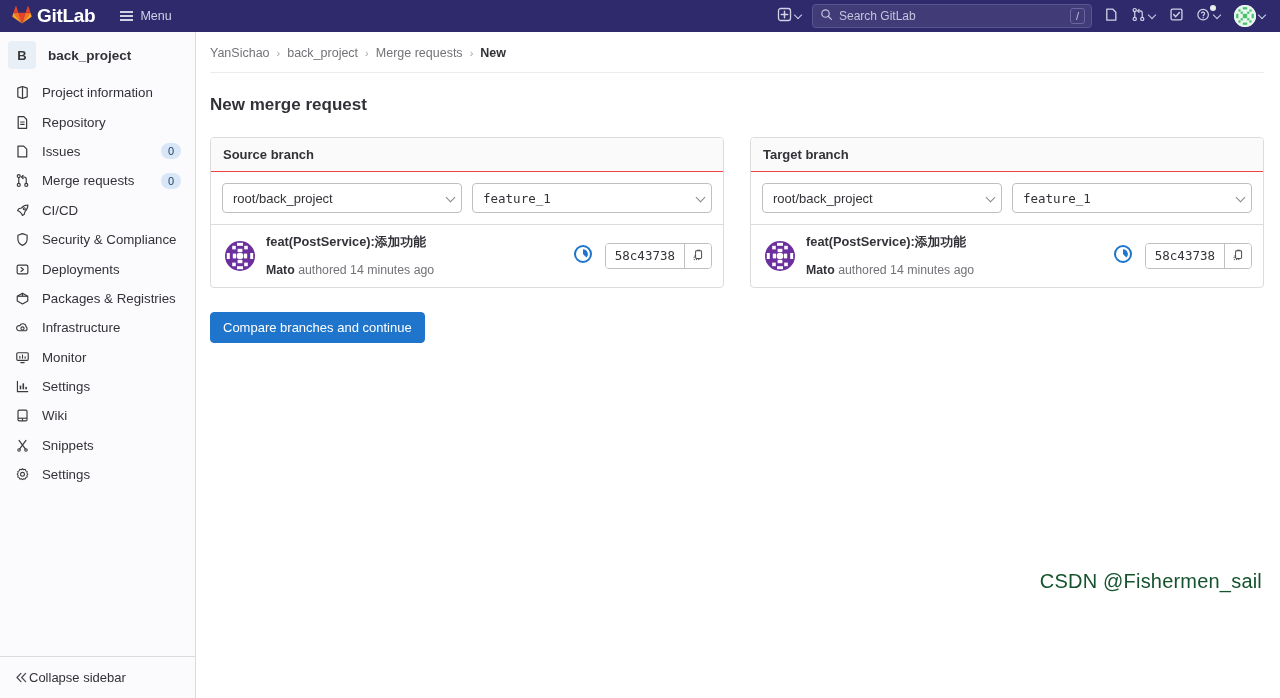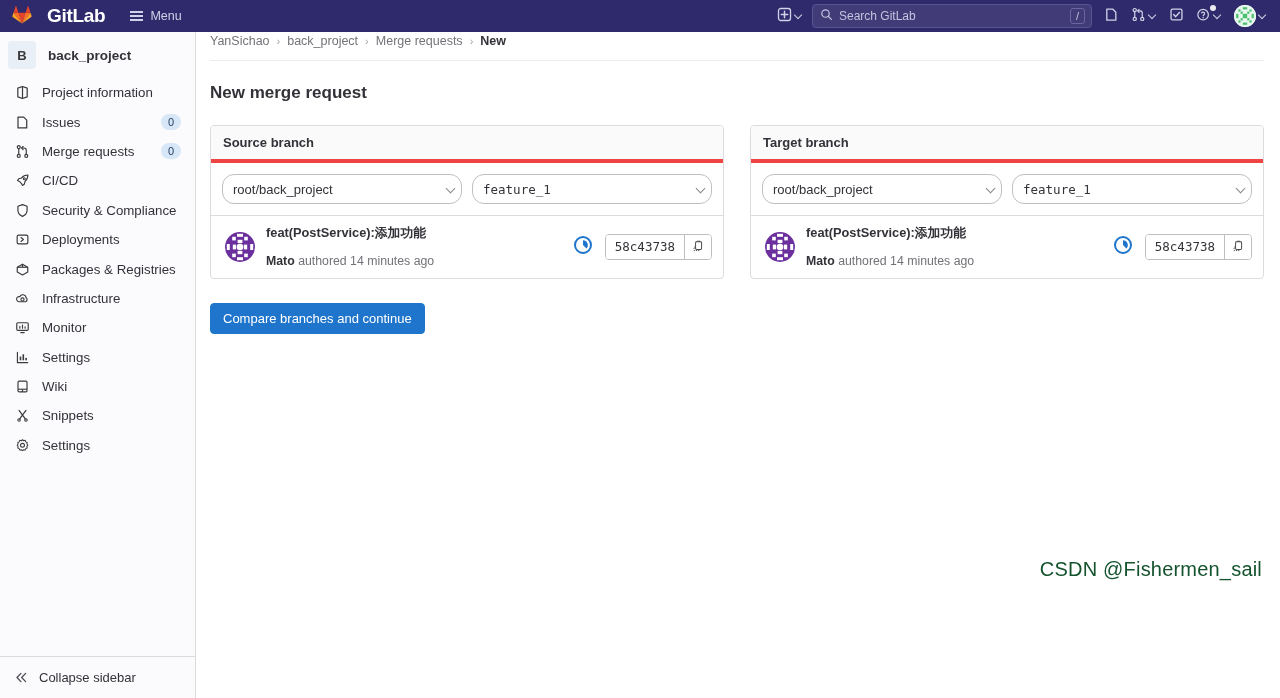--- a/index.html
+++ b/index.html
@@ -15,21 +15,21 @@
 
   
   .navbar {
     position: absolute; top: 0; left: 0;
     width: 1280px; height: 32px;
     background: #2f2a6b;
     display: flex; align-items: center;
     padding: 0 8px 0 12px;
     z-index: 20;
   }
-  .brand { display: flex; align-items: center; gap: 15px; justify-content: space-between; }
+  .brand { display: flex; align-items: center; gap: 5px; justify-content: space-between; }
   .brand-word { color: #fff; font-size: 19px; font-weight: bold; letter-spacing: -0.3px; }
   .menu-btn {
     display: flex; align-items: center; gap: 7px;
     margin-left: 20px; color: #d2d1e8; font-size: 12.5px;
     padding: 3px 5px; border-radius: 3px; cursor: pointer;
   }
   .hamburger { display: inline-flex; flex-direction: column; gap: 2.5px; }
   .hamburger span { display: block; width: 13px; height: 1.6px; background: #d2d1e8; }
   .nav-right { margin-left: auto; display: flex; align-items: center; gap: 2px; }
   .nav-item {
@@ -100,28 +100,28 @@
     display: flex; align-items: center; justify-content: center;
     color: #3a3a3a;
   }
   .sb-label { white-space: nowrap; }
   .sb-badge {
     margin-left: auto; background: #d8e7f8; color: #1f3a5c;
     font-size: 11px; border-radius: 9px; padding: 1px 7px; line-height: 14px;
   }
   .sb-footer {
     border-top: 1px solid #dbdbdb;
-    padding: 13px 14px; display: flex; align-items: center; gap: 10px;
+    padding: 13px 14px; display: flex; align-items: center; 
     color: #333238; font-size: 13px; cursor: pointer;
   }
   .dchev { display: inline-flex; color: #4e4e52; }
 
   
   .main {
-    position: absolute; top: 20px; left: 196px;
+    position: absolute; top: 32px; left: 196px;
     width: 1084px; height: 572px;
     background: #fff; overflow: hidden;
   }
   .breadcrumb {
     display: flex; align-items: center; gap: 7px;
     padding: 14px 16px 12px 14px;
     font-size: 12.5px; color: #737278;
     border-bottom: 1px solid #ececef;
     margin: 0 16px 0 14px; padding-left: 0;
   }
@@ -139,32 +139,32 @@
   }
   .panel {
     flex: 1;
     border: 1px solid #dcdcde;
     border-radius: 4px;
     background: #fff;
     overflow: hidden;
   }
   .panel-head {
     background: #fafafa;
-    border-bottom: 4px solid #ef4444;
+    border-bottom: 1px solid #ef4444;
     padding: 9px 12px;
     font-size: 13px; font-weight: bold; color: #333238;
   }
   .panel-selects {
     display: flex; gap: 10px;
     padding: 11px 11px 11px 11px;
     border-bottom: 1px solid #dcdcde;
   }
   .sel {
     flex: 1; height: 30px;
-    border: 1px solid #bfbfc3; border-radius: 12px;
+    border: 1px solid #bfbfc3; border-radius: 4px;
     background: #fff;
     display: flex; align-items: center;
     padding: 0 5px 0 10px;
     font-size: 13px; color: #333238;
     cursor: pointer; min-width: 0;
   }
   .sel-mono { font-family: "DejaVu Sans Mono", "Liberation Mono", monospace; font-size: 12.5px; }
   .sel-text { overflow: hidden; text-overflow: ellipsis; white-space: nowrap; }
   .sel-chev {
     margin-left: auto; width: 10px; height: 10px; position: relative; flex: none;
@@ -355,20 +355,29 @@
       <div class="sb-item">
         <span class="sb-ico">
           <svg width="15" height="15" viewBox="0 0 16 16">
               <path d="M8 1.6 3 3.4v9.2L8 14.4l5-1.8V3.4z" fill="none" stroke="#3a3a3a" stroke-width="1.3" stroke-linejoin="round"></path>
               <path d="M8 1.6v12.8" stroke="#3a3a3a" stroke-width="1.3"></path>
             </svg>
         </span>
         <span class="sb-label">Project information</span>
       </div>
 
+      <div class="sb-item">
+        <span class="sb-ico">
+          <svg width="15" height="15" viewBox="0 0 16 16">
+              <path d="M3.4 1.8h6l3 3v9.4h-9z" fill="none" stroke="#3a3a3a" stroke-width="1.3" stroke-linejoin="round"></path>
+              <path d="M5.6 7.4h4.6M5.6 10h4.6" stroke="#3a3a3a" stroke-width="1.2"></path>
+            </svg>
+        </span>
+        <span class="sb-label">Repository</span>
+      </div>
 
       <div class="sb-item">
         <span class="sb-ico">
           <svg width="15" height="15" viewBox="0 0 16 16">
               <path d="M3.2 2.2h6.1l3.2 3.2v8.4H3.2z" fill="none" stroke="#3a3a3a" stroke-width="1.3" stroke-linejoin="round"></path>
             </svg>
         </span>
         <span class="sb-label">Issues</span>
         <span class="sb-badge">0</span>
       </div>

